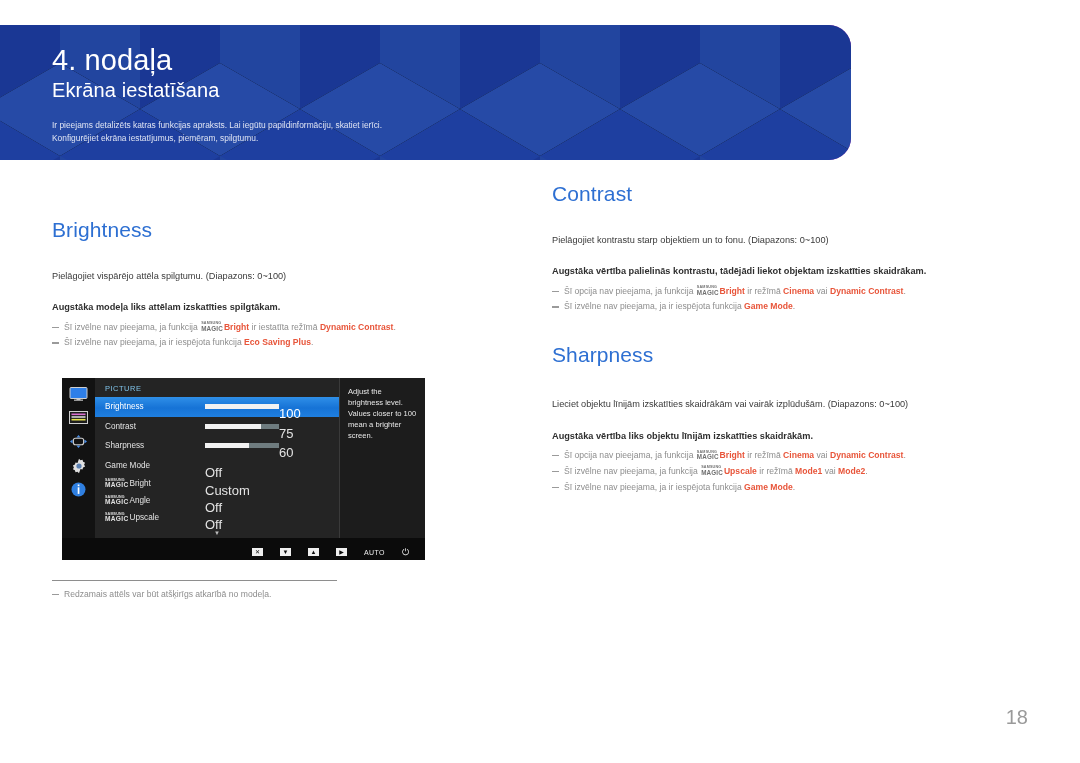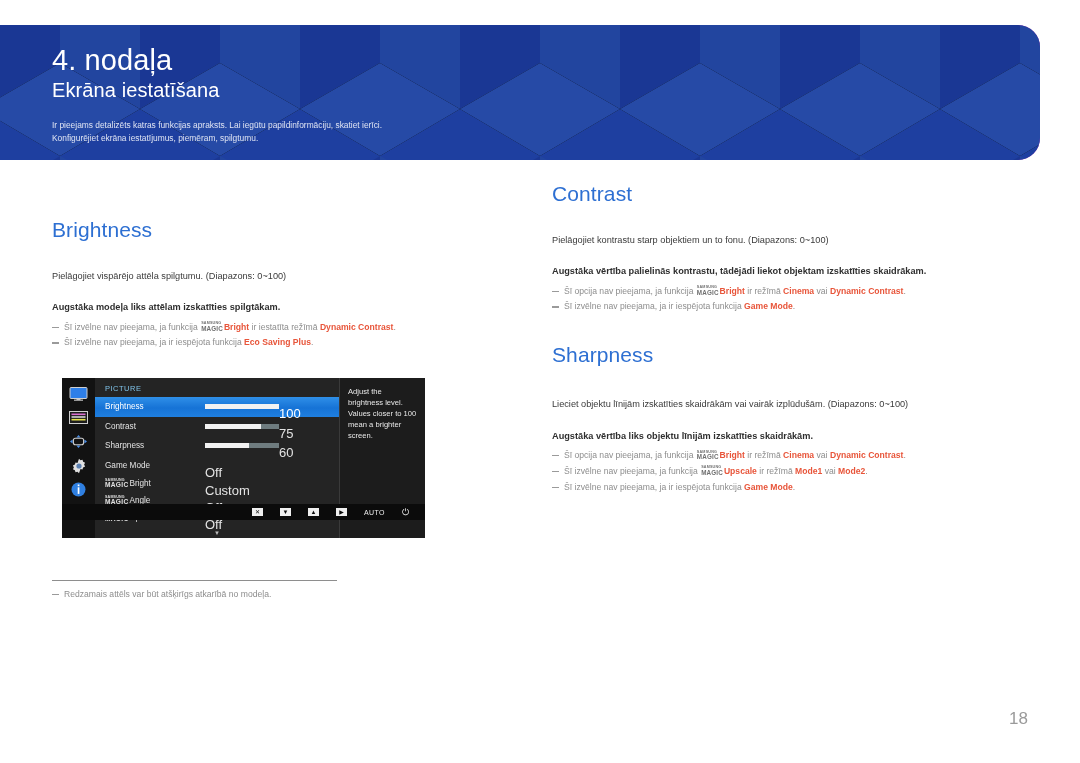--- a/index.html
+++ b/index.html
@@ -7,21 +7,21 @@
     width:1080px;height:763px;
     background:#ffffff;
     font-family:"Liberation Sans", sans-serif;
     position:relative;
     overflow:hidden;
     -webkit-font-smoothing:antialiased;
   }
 
   
   .banner{
-    position:absolute;left:0;top:25px;width:1040px;height:135px;
+    position:absolute;left:0;top:25px;width:851px;height:135px;
     border-top-right-radius:22px;border-bottom-right-radius:22px;
     background:#a21caf;
     overflow:hidden;
   }
   .banner-pattern{position:absolute;inset:0;}
   .banner-inner{position:relative;z-index:3;padding:18px 0 0 52px;}
   .banner-title1{
     font-size:29px;font-weight:400;color:#ffffff;letter-spacing:.1px;
     line-height:1.18;
   }
@@ -55,21 +55,21 @@
   }
   .body-line.b{font-weight:700;color:#2f2f2f;}
 
   
   .magic{display:inline-block;vertical-align:-1px;line-height:1;margin:0 1px;position:relative;top:0;}
   .magic .s{display:block;font-size:3.7px;letter-spacing:.2px;color:#6f6f6f;font-weight:700;line-height:1;}
   .magic .m{display:block;font-size:6.3px;letter-spacing:.15px;color:#6f6f6f;font-weight:700;line-height:1;margin-top:-.5px;}
 
   
   .osd{
-    position:absolute;left:62px;top:378px;width:363px;height:142px;
+    position:absolute;left:62px;top:378px;width:363px;height:182px;
     background:#0b0b0b;
   }
   .osd-side{
     position:absolute;left:0;top:0;width:33px;height:160px;background:#121212;
     display:flex;flex-direction:column;align-items:center;justify-content:flex-start;
     padding-top:8px;box-sizing:border-box;gap:9px;
   }
   .osd-ico{width:20px;height:15px;display:flex;align-items:center;justify-content:center;}
 
   .osd-menu{
@@ -113,21 +113,21 @@
        color:#0b0b0b;font-size:6px;line-height:1;}
   .key-auto{color:#efefef;font-size:7px;letter-spacing:.4px;}
   .key-pwr{color:#efefef;font-size:9px;line-height:1;}
 
   .osd-rule{
     position:absolute;left:52px;top:580px;width:285px;border-top:1px solid #8e8e8e;
   }
   .osd-foot{position:absolute;left:52px;top:588px;width:400px;}
 
   .pagenum{
-    position:absolute;right:52px;bottom:34px;font-size:17px;color:#9a9a9a;font-weight:400;
+    position:absolute;right:52px;bottom:34px;font-size:20px;color:#9a9a9a;font-weight:400;
   }
 </style>
 </head>
 <body>
 
 <div class="banner">
   <svg class="banner-pattern" width="1052" height="135" viewBox="0 0 1052 135" preserveAspectRatio="none">
     <defs>
       <pattern id="cubes" width="160" height="186" patternUnits="userSpaceOnUse" patternTransform="translate(-20,-55)">
         <rect width="160" height="186" fill="#1e3fa0"></rect>

